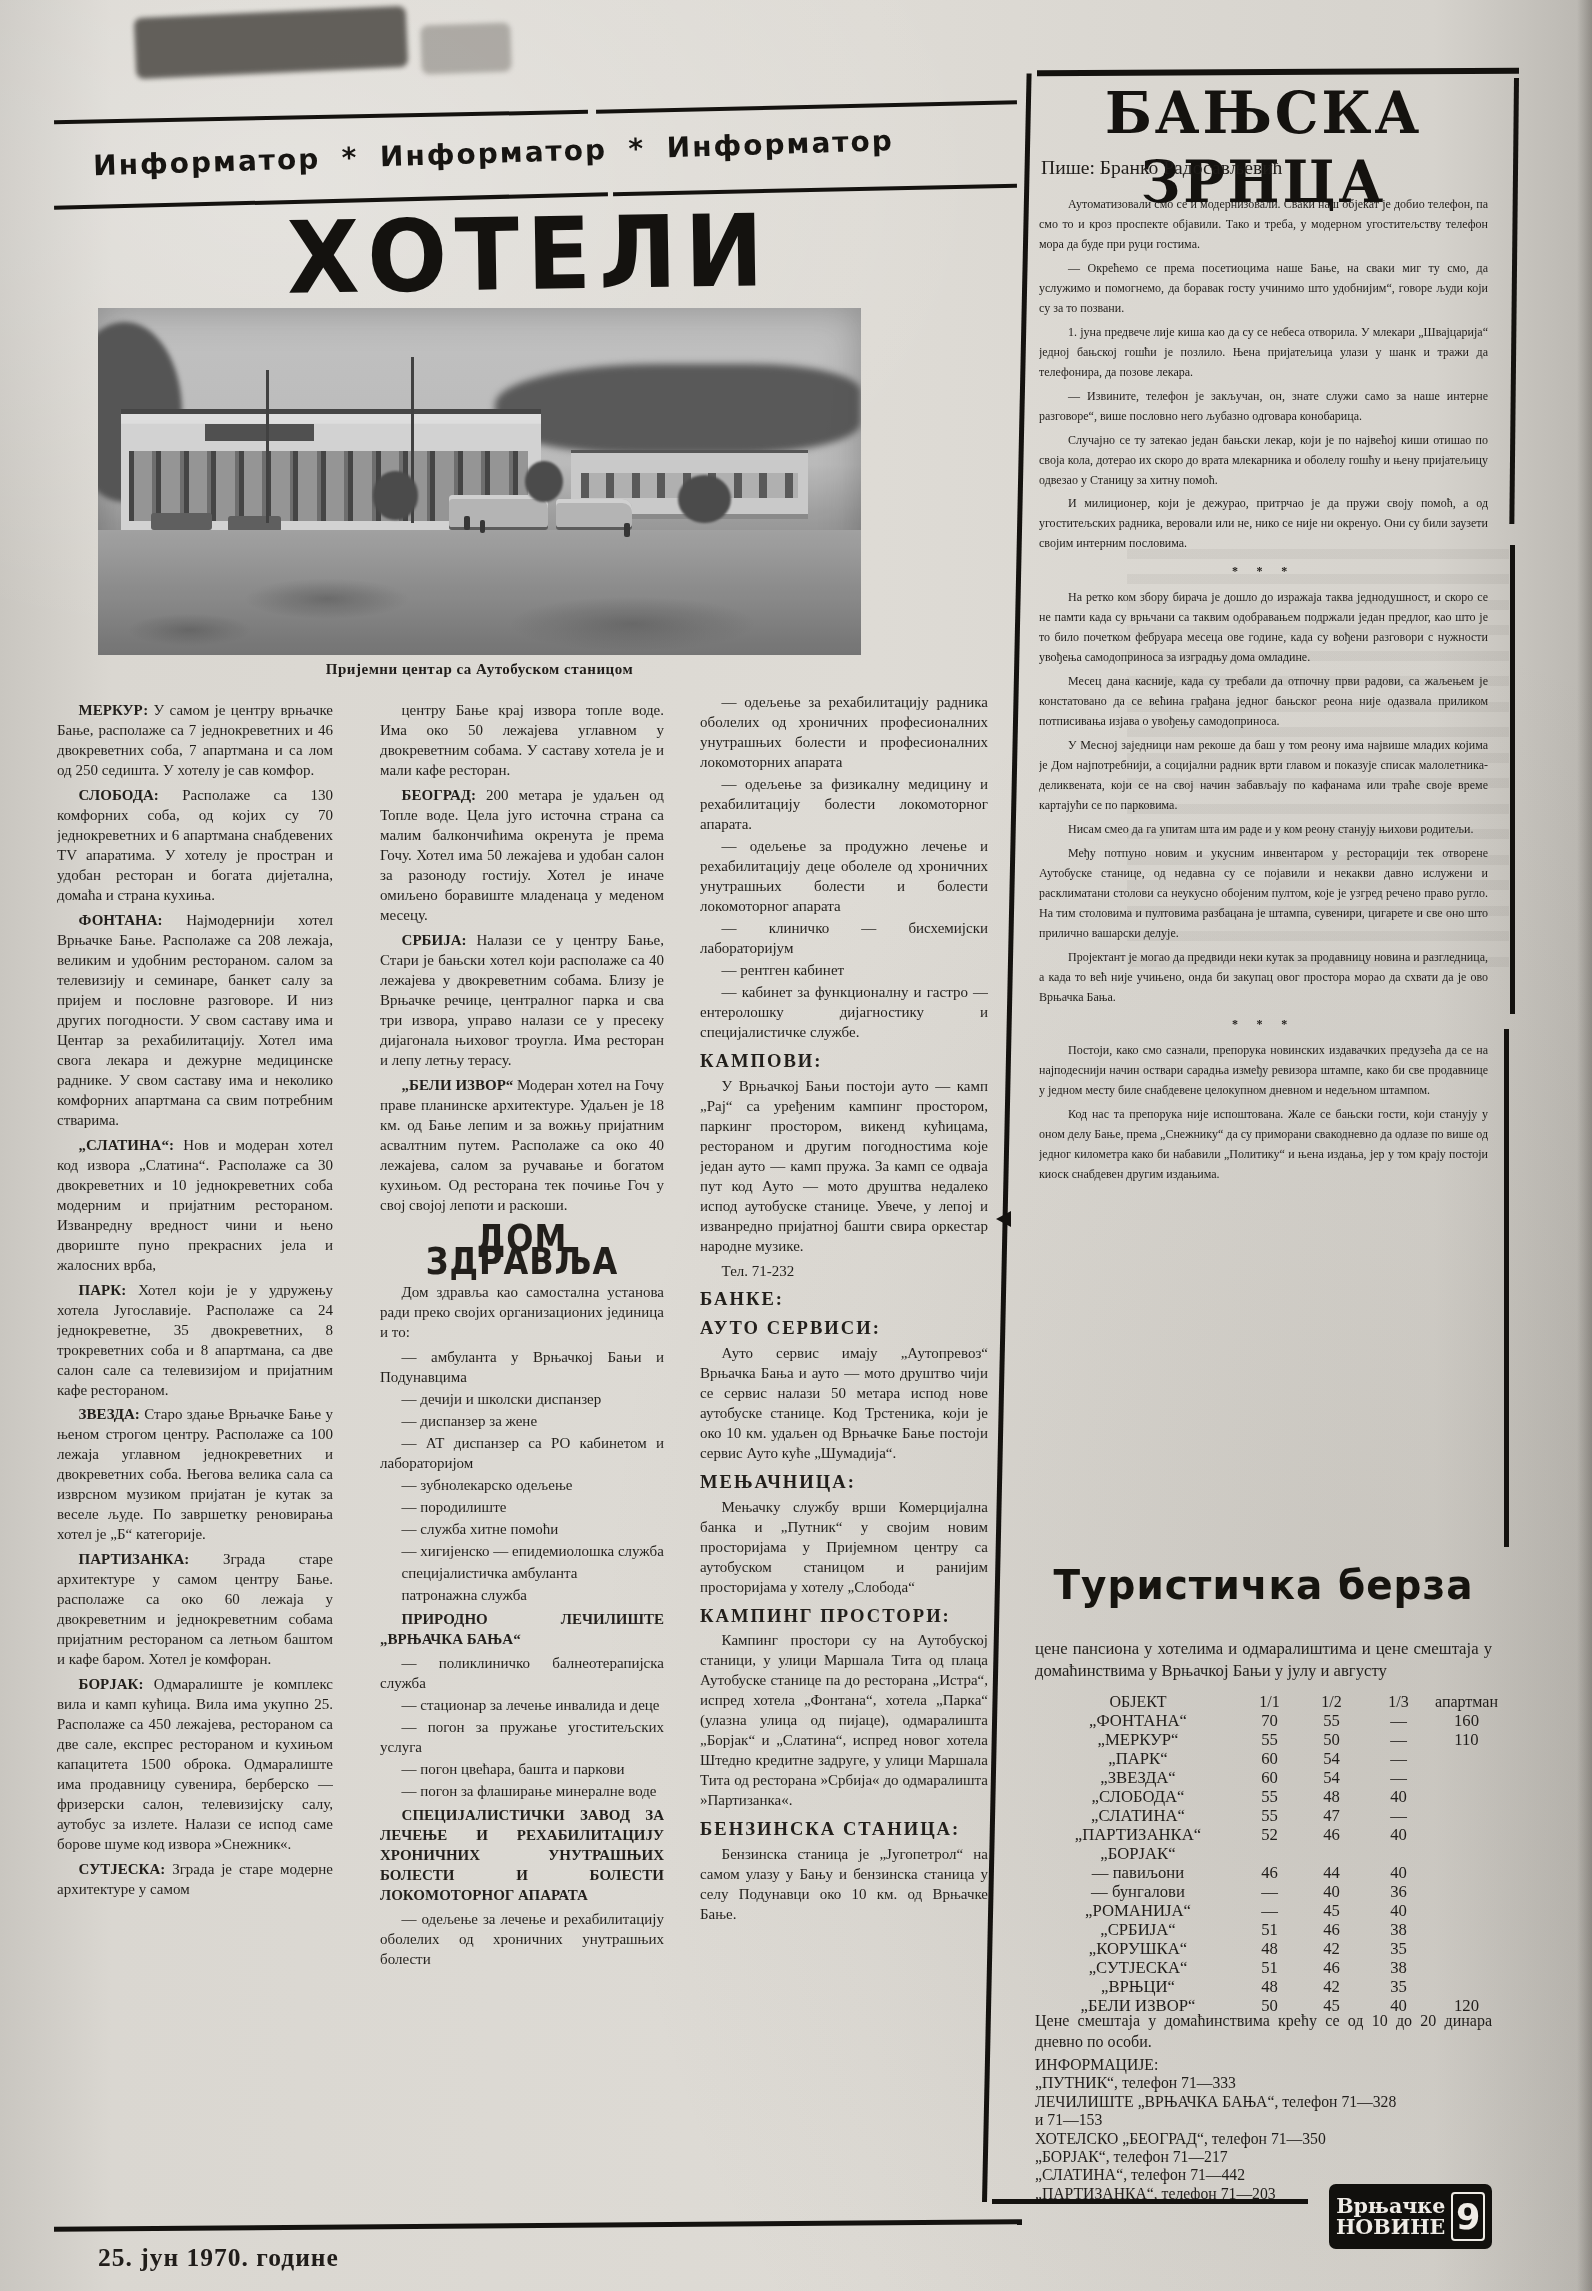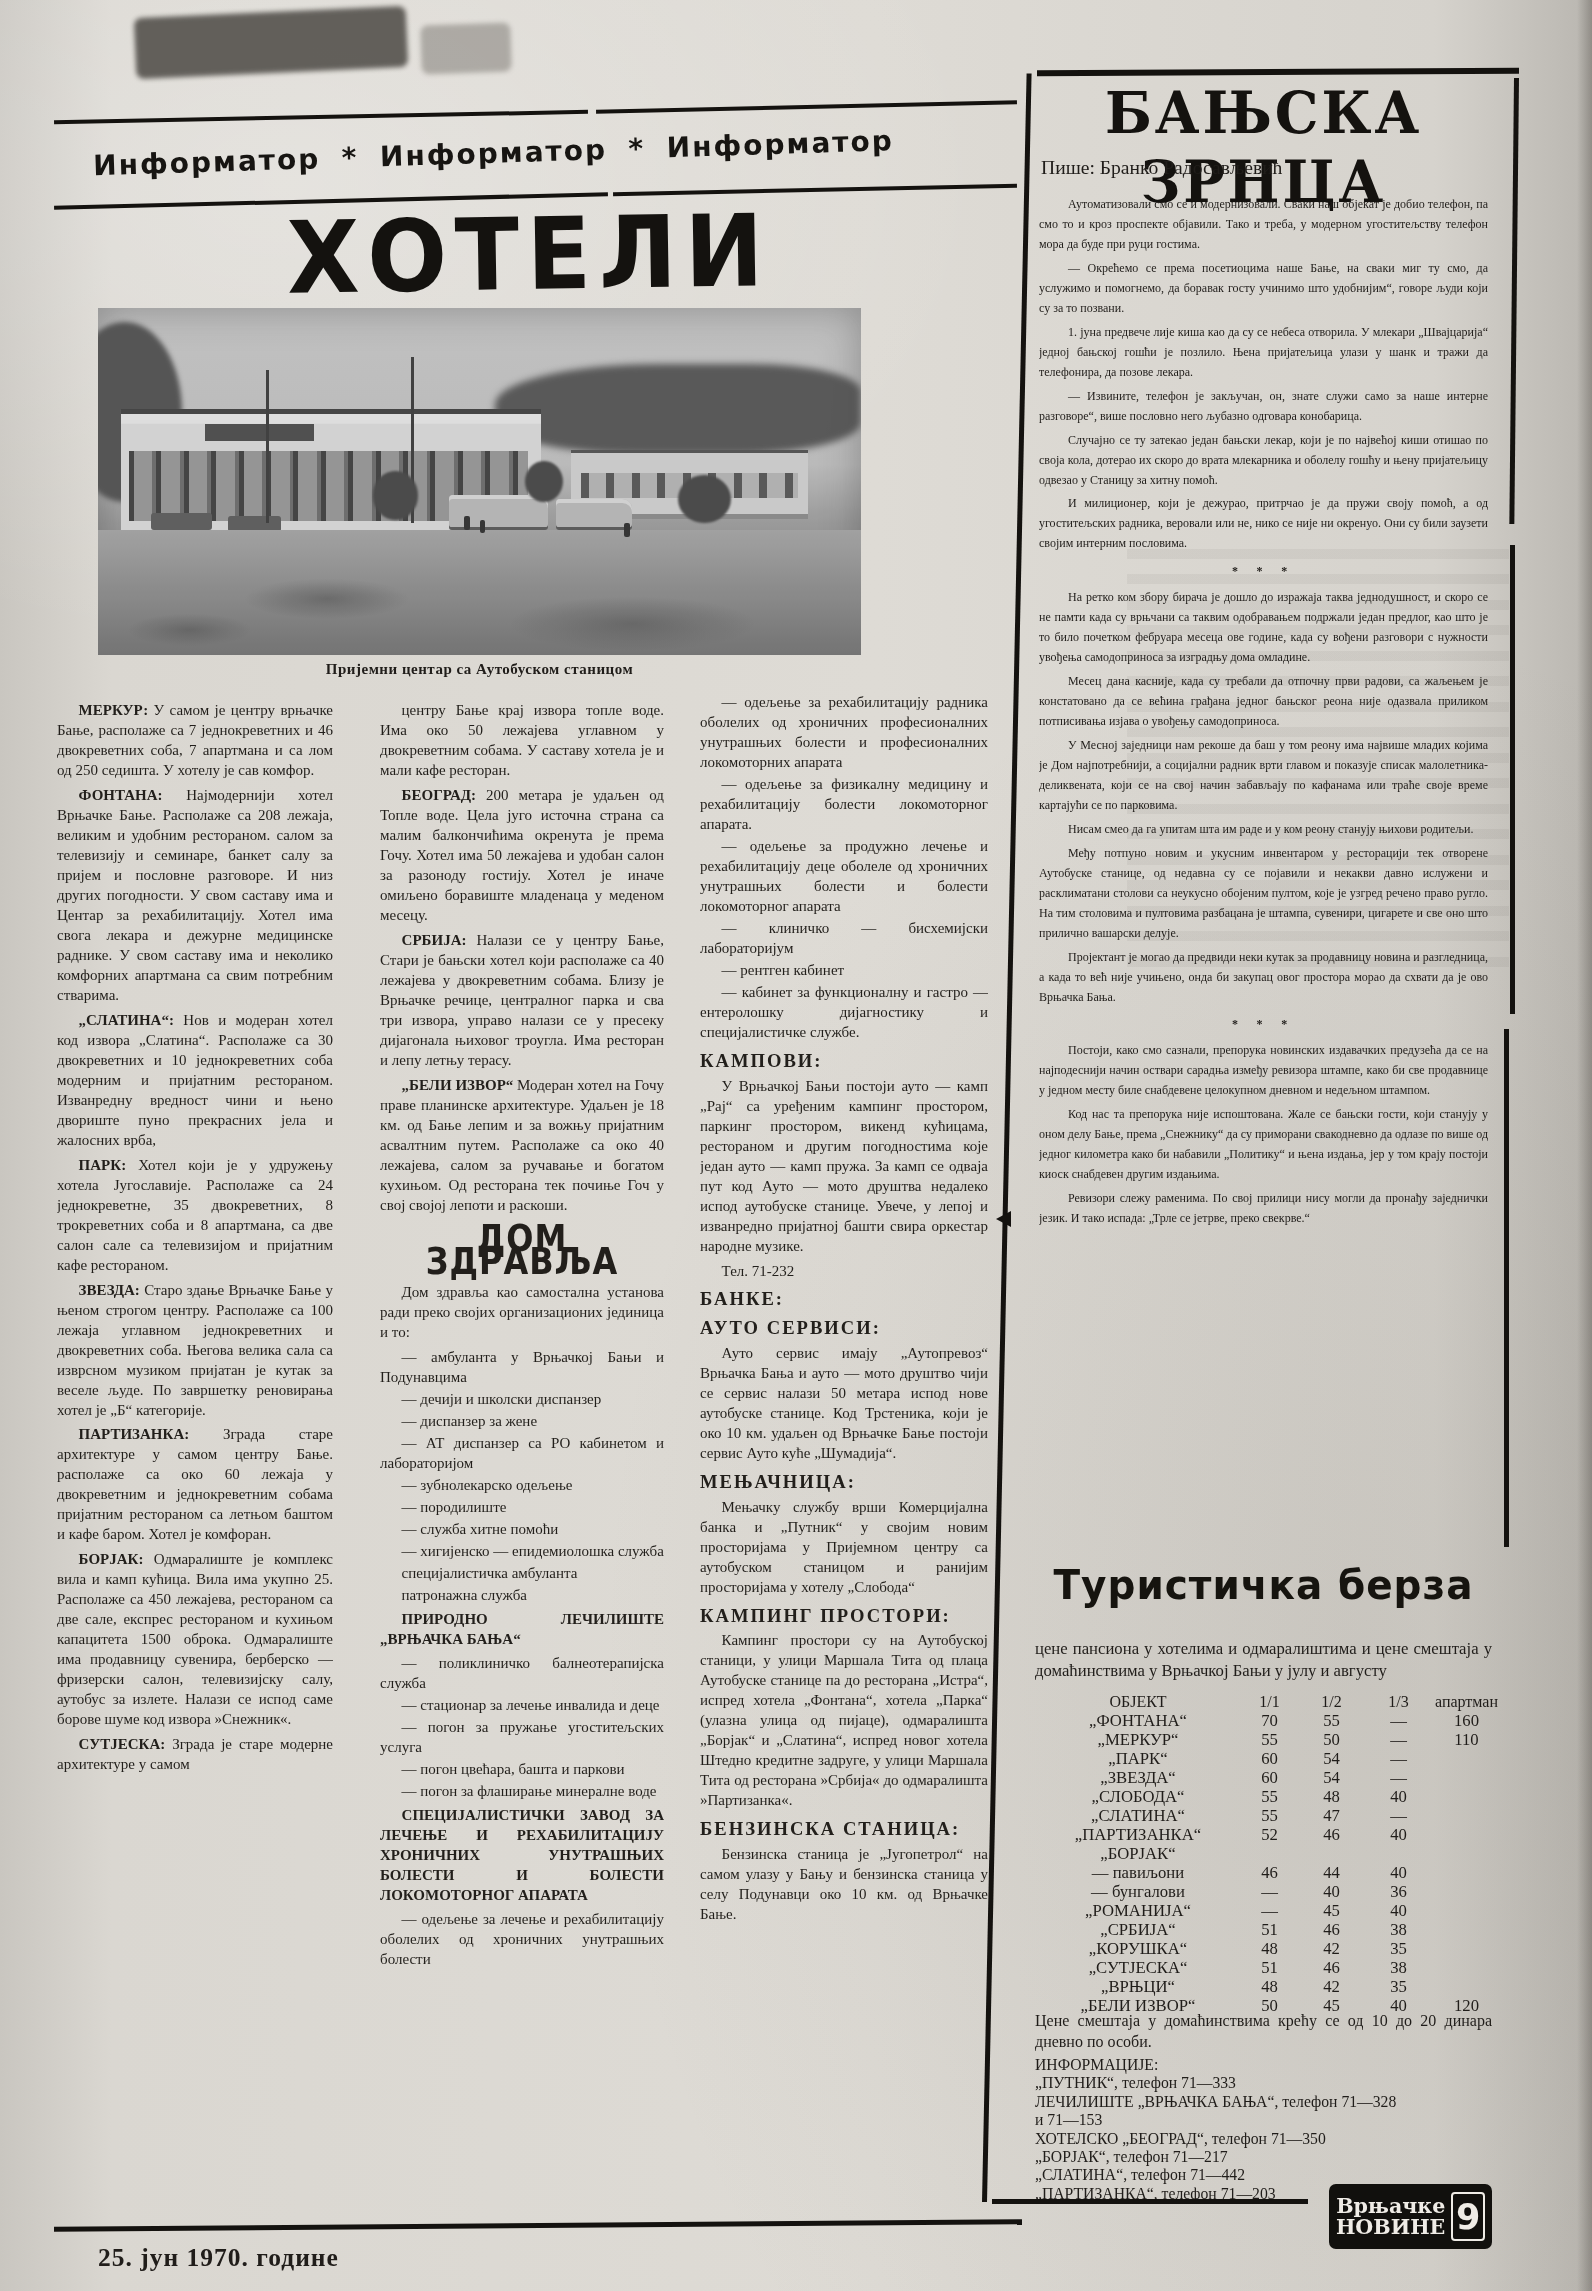--- a/index.html
+++ b/index.html
@@ -144,20 +144,21 @@
     <div class="ph ph-tree" id="ph-tree3"></div>
     <div class="ph" id="ph-pavement"></div>
     <div class="ph ph-fig" id="ph-fig1"></div>
     <div class="ph ph-fig" id="ph-fig2"></div>
     <div class="ph ph-fig" id="ph-fig3"></div>
   </div>
   <div class="abs" id="photo-caption">Пријемни центар са Аутобуском станицом</div>
 
   <div class="hcol" id="hcol0">
       <p class="plain"><b class="lead">МЕРКУР:</b> <span>У самом је центру врњачке Бање, располаже са 7 једнокреветних и 46 двокреветних соба, 7 апартмана и са лом од 250 седишта. У хотелу је сав комфор.</span></p>
+      <p class="plain"><b class="lead">СЛОБОДА:</b> <span>Располаже са 130 комфорних соба, од којих су 70 једнокреветних и 6 апартмана снабдевених TV апаратима. У хотелу је простран и удобан ресторан и богата дијетална, домаћа и страна кухиња.</span></p>
       <p class="plain"><b class="lead">ФОНТАНА:</b> <span>Најмодернији хотел Врњачке Бање. Располаже са 208 лежаја, великим и удобним рестораном. салом за телевизију и семинаре, банкет салу за пријем и пословне разговоре. И низ других погодности. У свом саставу има и Центар за рехабилитацију. Хотел има свога лекара и дежурне медицинске раднике. У свом саставу има и неколико комфорних апартмана са свим потребним стварима.</span></p>
       <p class="plain"><b class="lead">„СЛАТИНА“:</b> <span>Нов и модеран хотел код извора „Слатина“. Располаже са 30 двокреветних и 10 једнокреветних соба модерним и пријатним рестораном. Изванредну вредност чини и њено двориште пуно прекрасних јела и жалосних врба,</span></p>
       <p class="plain"><b class="lead">ПАРК:</b> <span>Хотел који је у удружењу хотела Југославије. Располаже са 24 једнокреветне, 35 двокреветних, 8 трокреветних соба и 8 апартмана, са две салон сале са телевизијом и пријатним кафе рестораном.</span></p>
       <p class="plain"><b class="lead">ЗВЕЗДА:</b> <span>Старо здање Врњачке Бање у њеном строгом центру. Располаже са 100 лежаја углавном једнокреветних и двокреветних соба. Његова велика сала са изврсном музиком пријатан је кутак за веселе људе. По завршетку реновирања хотел је „Б“ категорије.</span></p>
       <p class="plain"><b class="lead">ПАРТИЗАНКА:</b> <span>Зграда старе архитектуре у самом центру Бање. располаже са око 60 лежаја у двокреветним и једнокреветним собама пријатним рестораном са летњом баштом и кафе баром. Хотел је комфоран.</span></p>
       <p class="plain"><b class="lead">БОРЈАК:</b> <span>Одмаралиште је комплекс вила и камп кућица. Вила има укупно 25. Располаже са 450 лежајева, рестораном са две сале, експрес рестораном и кухињом капацитета 1500 оброка. Одмаралиште има продавницу сувенира, берберско — фризерски салон, телевизијску салу, аутобус за излете. Налази се испод саме борове шуме код извора »Снежник«.</span></p>
       <p class="plain"><b class="lead">СУТЈЕСКА:</b> <span>Зграда је старе модерне архитектуре у самом</span></p>
     </div>
   <div class="hcol" id="hcol1">
       <p class="plain"><span>центру Бање крај извора топле воде. Има око 50 лежајева углавном у двокреветним собама. У саставу хотела је и мали кафе ресторан.</span></p>
@@ -225,21 +226,20 @@
       <div class="sep">* * *</div>
       <p>На ретко ком збору бирача је дошло до изражаја таква једнодушност, и скоро се не памти када су врњчани са таквим одобравањем подржали један предлог, као што је то било почетком фебруара месеца ове године, када су вођени разговори с нужности увођења самодоприноса за изградњу дома омладине.</p>
       <p>Месец дана касније, када су требали да отпочну први радови, са жаљењем је констатовано да се већина грађана једног бањског реона није одазвала приликом потписивања изјава о увођењу самодоприноса.</p>
       <p>У Месној заједници нам рекоше да баш у том реону има највише младих којима је Дом најпотребнији, а социјални радник врти главом и показује списак малолетника-деликвената, који се на свој начин забављају по кафанама или траће своје време картајући се по парковима.</p>
       <p>Нисам смео да га упитам шта им раде и у ком реону станују њихови родитељи.</p>
       <p>Међу потпуно новим и укусним инвентаром у ресторацији тек отворене Аутобуске станице, од недавна су се појавили и некакви давно ислужени и расклиматани столови са неукусно обојеним пултом, које је узгред речено право ругло. На тим столовима и пултовима разбацана је штампа, сувенири, цигарете и све оно што прилично вашарски делује.</p>
       <p>Пројектант је могао да предвиди неки кутак за продавницу новина и разгледница, а када то већ није учињено, онда би закупац овог простора морао да схвати да је ово Врњачка Бања.</p>
       <div class="sep">* * *</div>
       <p>Постоји, како смо сазнали, препорука новинских издавачких предузећа да се на најподеснији начин оствари сарадња између ревизора штампе, како би све продавнице у једном месту биле снабдевене целокупном дневном и недељном штампом.</p>
       <p>Код нас та препорука није испоштована. Жале се бањски гости, који станују у оном делу Бање, према „Снежнику“ да су приморани свакодневно да одлазе по више од једног километра како би набавили „Политику“ и њена издања, јер у том крају постоји киоск снабдевен другим издањима.</p>
-      <p>Ревизори слежу раменима. По свој прилици нису могли да пронађу заједнички језик. И тако испада: „Трле се јетрве, преко свекрве.“</p>
     </div>
 
   <div class="abs" id="berza-title">Туристичка берза</div>
   <div class="abs" id="berza-intro">цене пансиона у хотелима и одмаралиштима и цене смештаја у домаћинствима у Врњачкој Бањи у јулу и августу</div>
   <div class="abs" id="btable">
       <div class="bt-name bt-h">ОБЈЕКТ</div>
       <div class="bt-num bt-h">1/1</div>
       <div class="bt-num bt-h">1/2</div>
       <div class="bt-num bt-h">1/3</div>
       <div class="bt-num bt-h">апартман</div>

